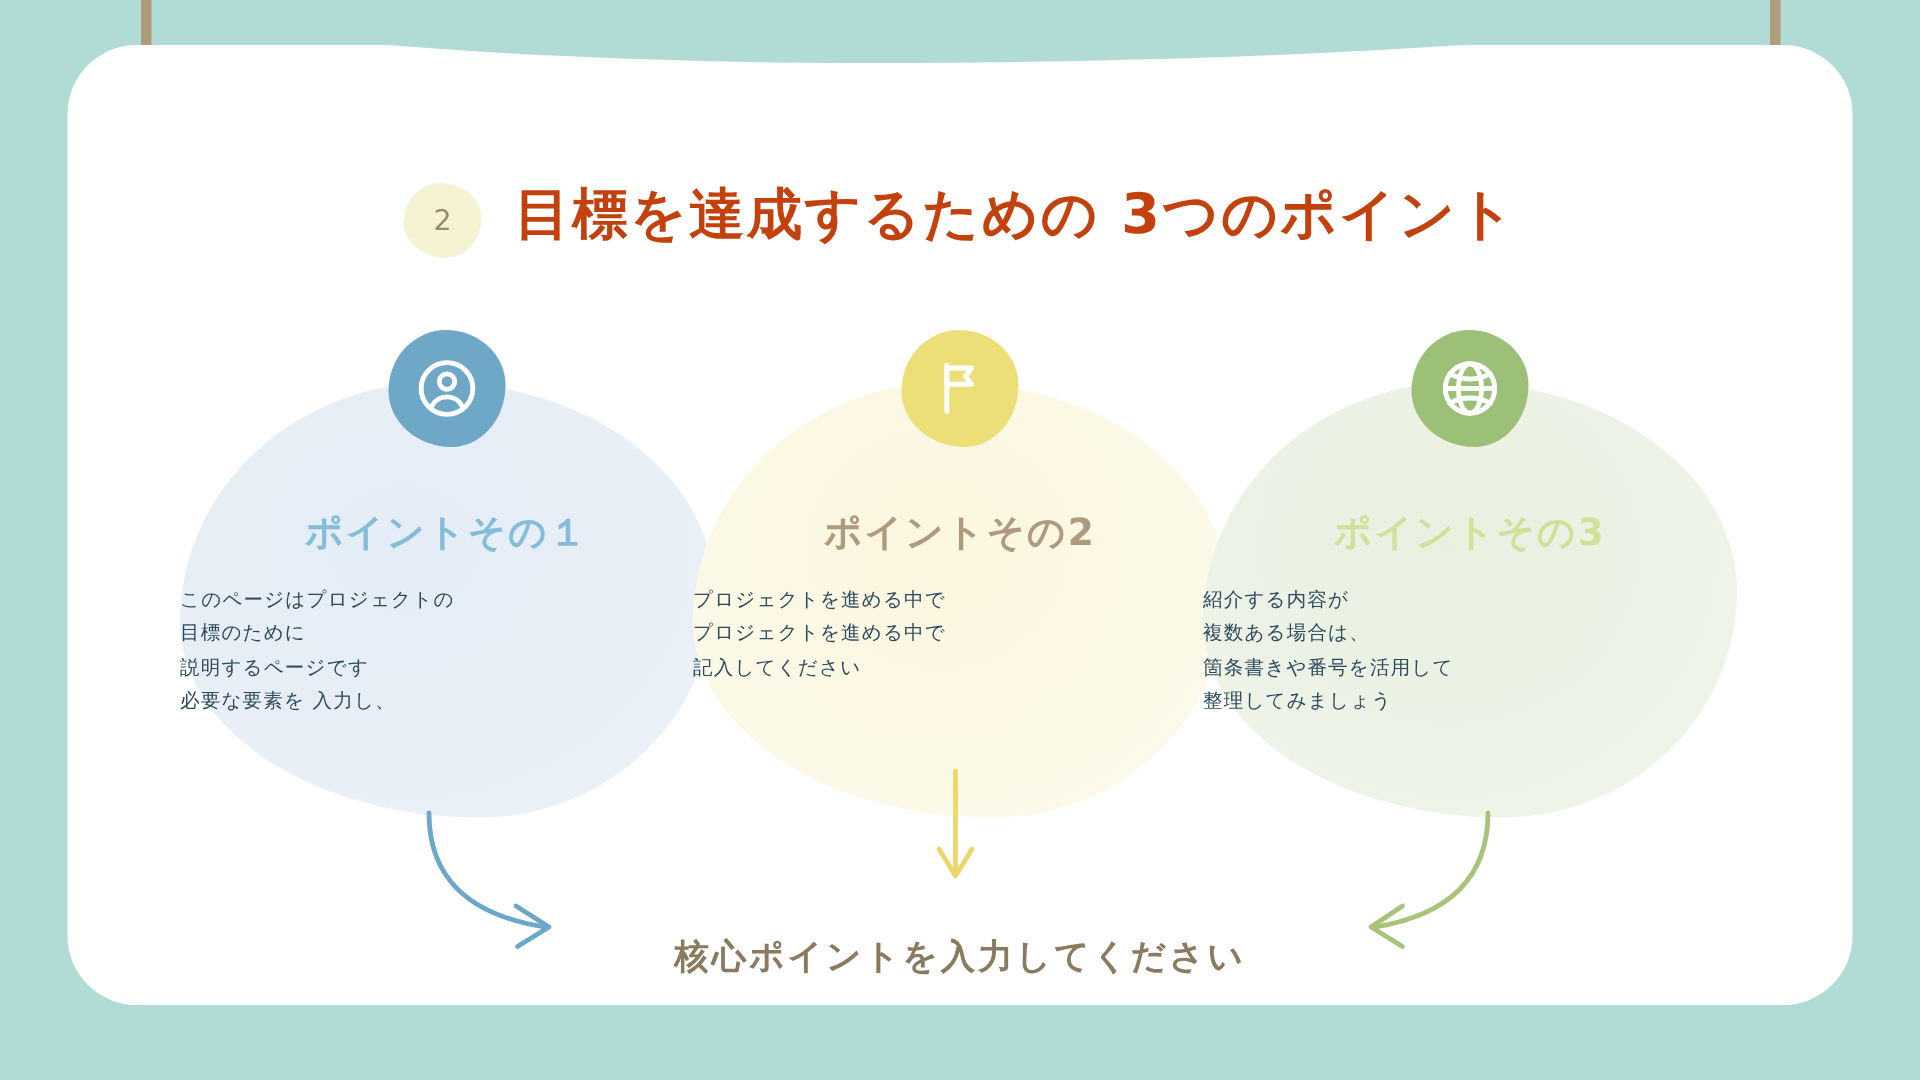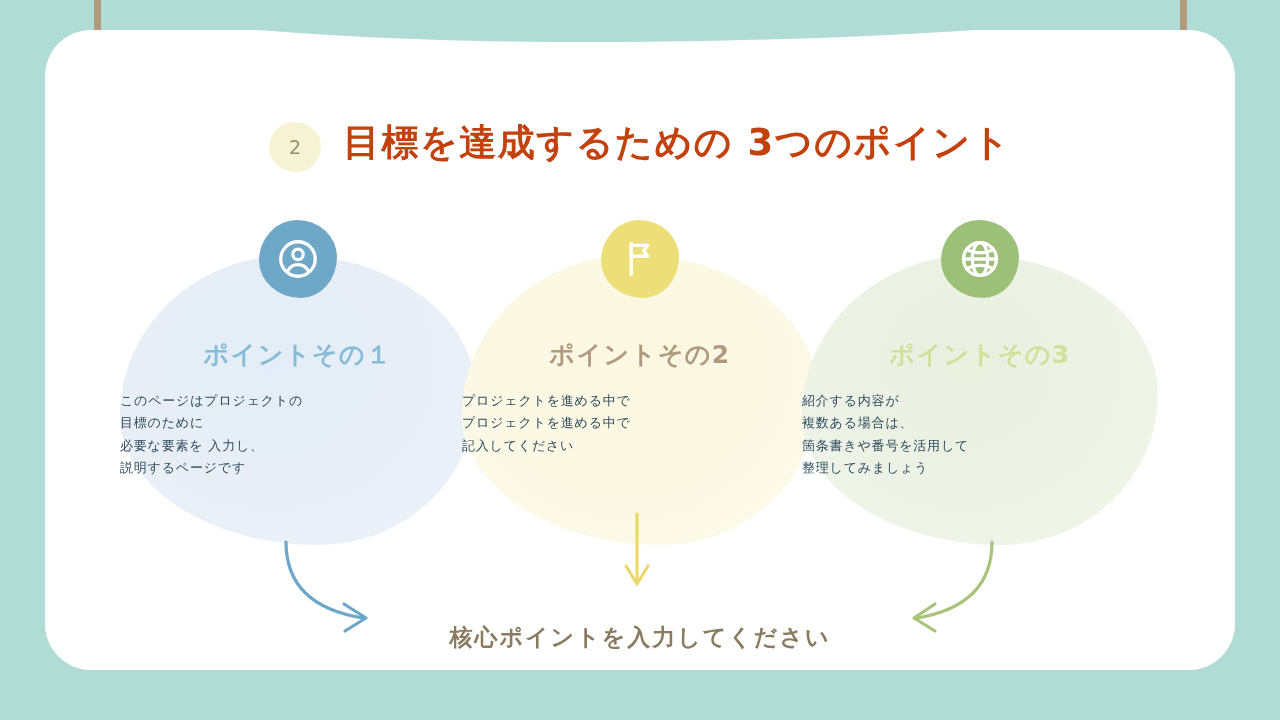--- a/index.html
+++ b/index.html
@@ -132,22 +132,22 @@
         <svg width="46" height="46" viewBox="0 0 24 24" fill="none" stroke="#ffffff" stroke-width="1.7" stroke-linecap="round">
           <circle cx="12" cy="12" r="9"></circle>
           <circle cx="12" cy="9.6" r="2.7"></circle>
           <path d="M6.6 18.3a6 6 0 0 1 10.8 0"></path>
         </svg>
       </div>
       <div class="col-head" id="head-1">ポイントその１</div>
       <div class="col-body">
         <div>このページはプロジェクトの</div>
         <div>目標のために</div>
+        <div>説明するページです</div>
         <div>必要な要素を 入力し、</div>
-        <div>説明するページです</div>
       </div>
     </div>
 
     <div class="col" id="col-2">
       <div class="blob" id="blob-2"></div>
       <div class="icon-circle" id="icon-2">
         <svg width="42" height="44" viewBox="0 0 24 24" fill="none" stroke="#ffffff" stroke-width="1.9" stroke-linecap="round" stroke-linejoin="round">
           <path d="M7 3.2v17.6"></path>
           <path d="M7 4.2h9.4l-2.3 3.1 2.3 3.1H7z"></path>
         </svg>

